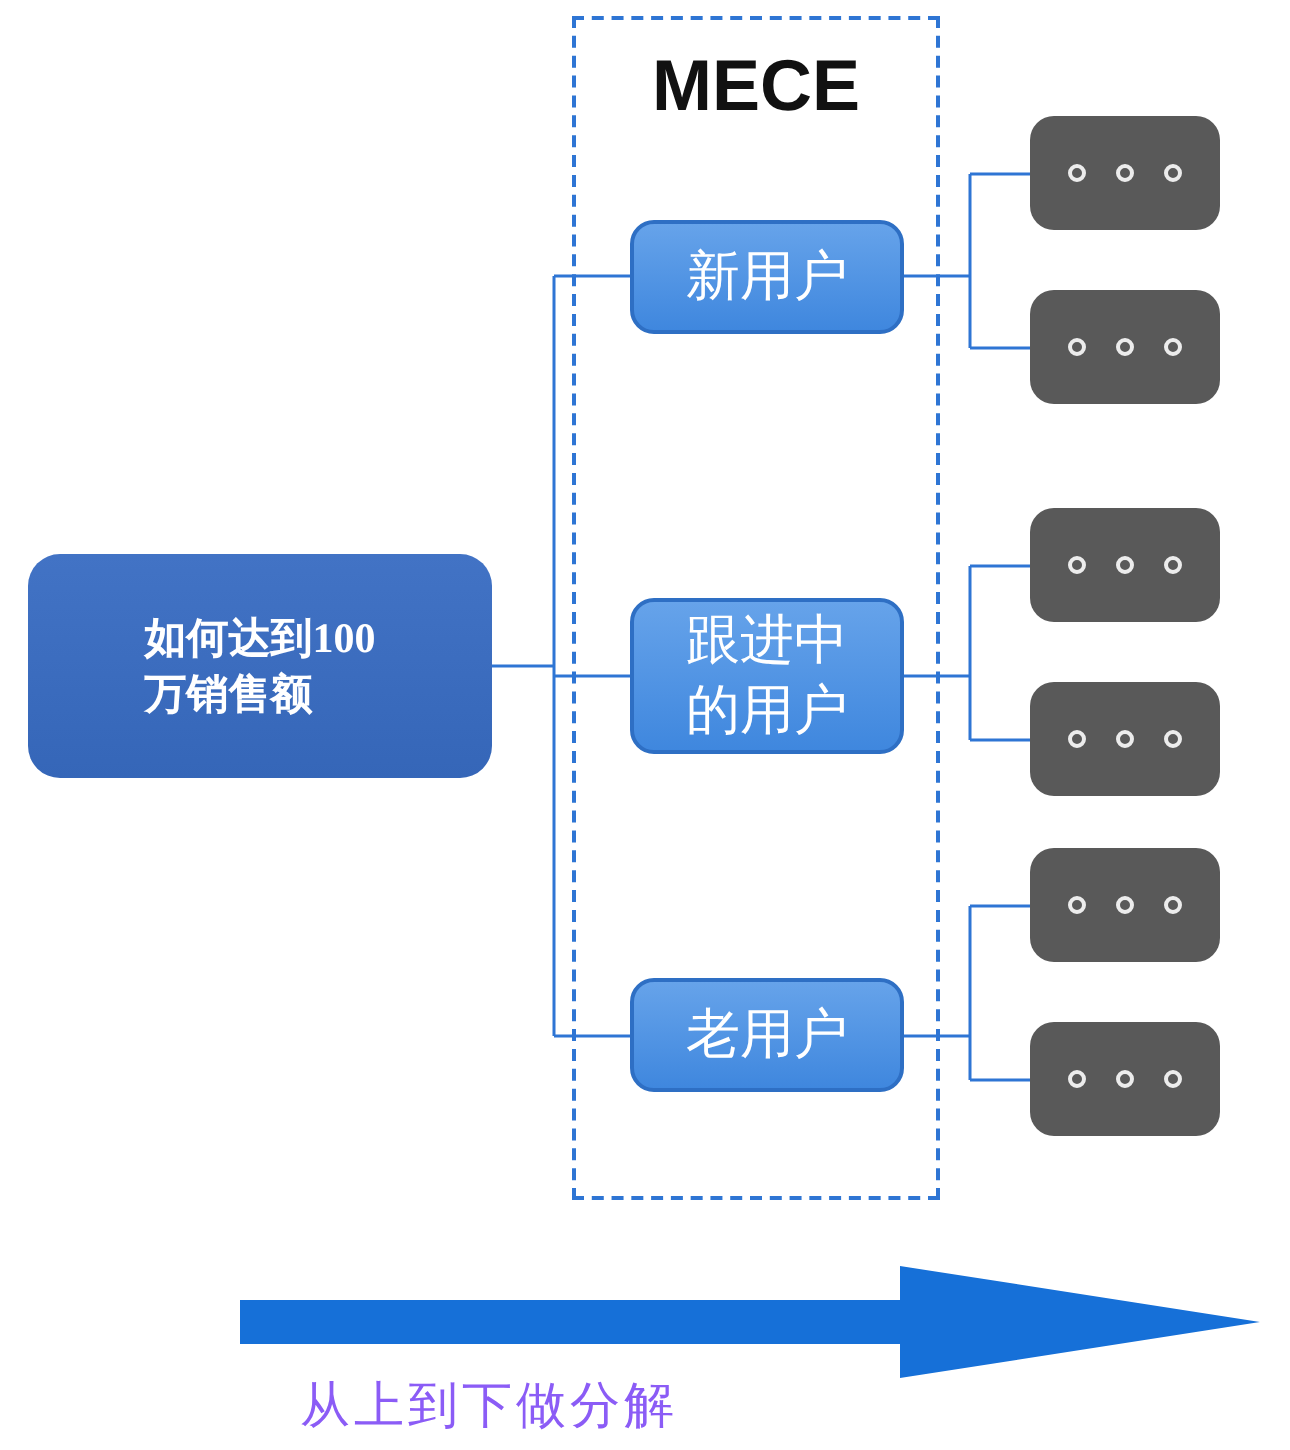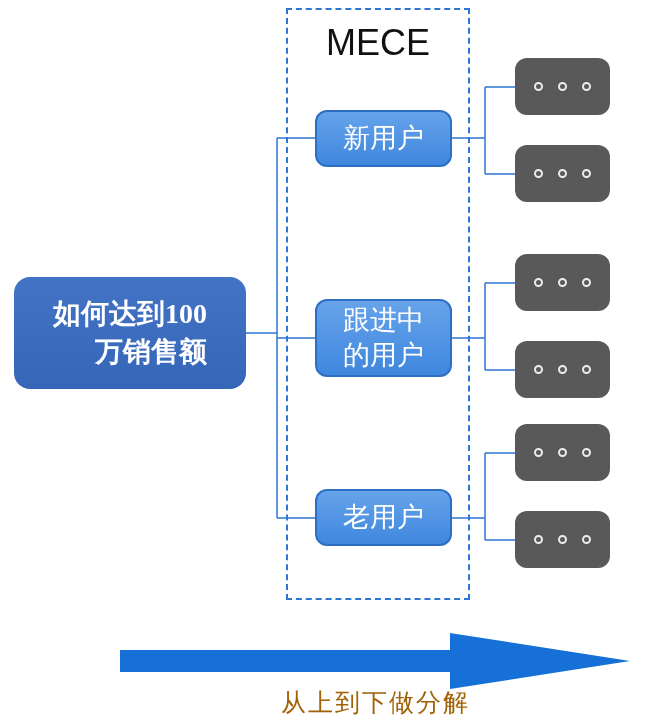--- a/index.html
+++ b/index.html
@@ -18,37 +18,37 @@
     pointer-events: none;
   }
   .root-node {
     position: absolute;
     left: 14px; top: 277px;
     width: 232px; height: 112px;
     background: linear-gradient(180deg, #4273c5, #3566b8);
     border-radius: 16px;
     color: #ffffff;
     display: flex; align-items: center; justify-content: center;
-    text-align: right;
-    font-size: 28px; font-weight: bold; line-height: 1.35;
+    text-align: left;
+    font-size: 21px; font-weight: bold; line-height: 1.35;
     white-space: pre-line;
     font-family: "Liberation Serif", serif;
   }
   .mece-box {
     position: absolute;
     left: 286px; top: 8px;
     width: 184px; height: 592px;
     border: 2px dashed #2e75d4;
     box-sizing: border-box;
   }
   .mece-title {
     margin-top: 12px;
     text-align: center;
     font-size: 36px;
-    font-weight: normal;
+    font-weight: bold;
     color: #111111;
     font-family: "Liberation Sans", sans-serif;
   }
   .mid-node {
     position: absolute;
     left: 315px;
     width: 137px;
     background: linear-gradient(180deg, #66a3ea, #3f87de);
     border: 2px solid #2e6fc4;
     border-radius: 12px;
@@ -79,23 +79,23 @@
   .dot {
     width: 5px; height: 5px;
     border: 2px solid #ececec;
     border-radius: 50%;
     background: transparent;
   }
   .caption {
     position: absolute;
     left: 150px; top: 686px;
     width: 320px;
-    text-align: right;
+    text-align: left;
     font-size: 25px;
-    color: #a16207;
+    color: #8b5cf6;
     letter-spacing: 2px;
     font-family: "Liberation Serif", serif;
   }
 </style>
 </head>
 <body>
 
 <div class="canvas">
 
   <svg class="overlay" viewBox="0 0 645 725">

